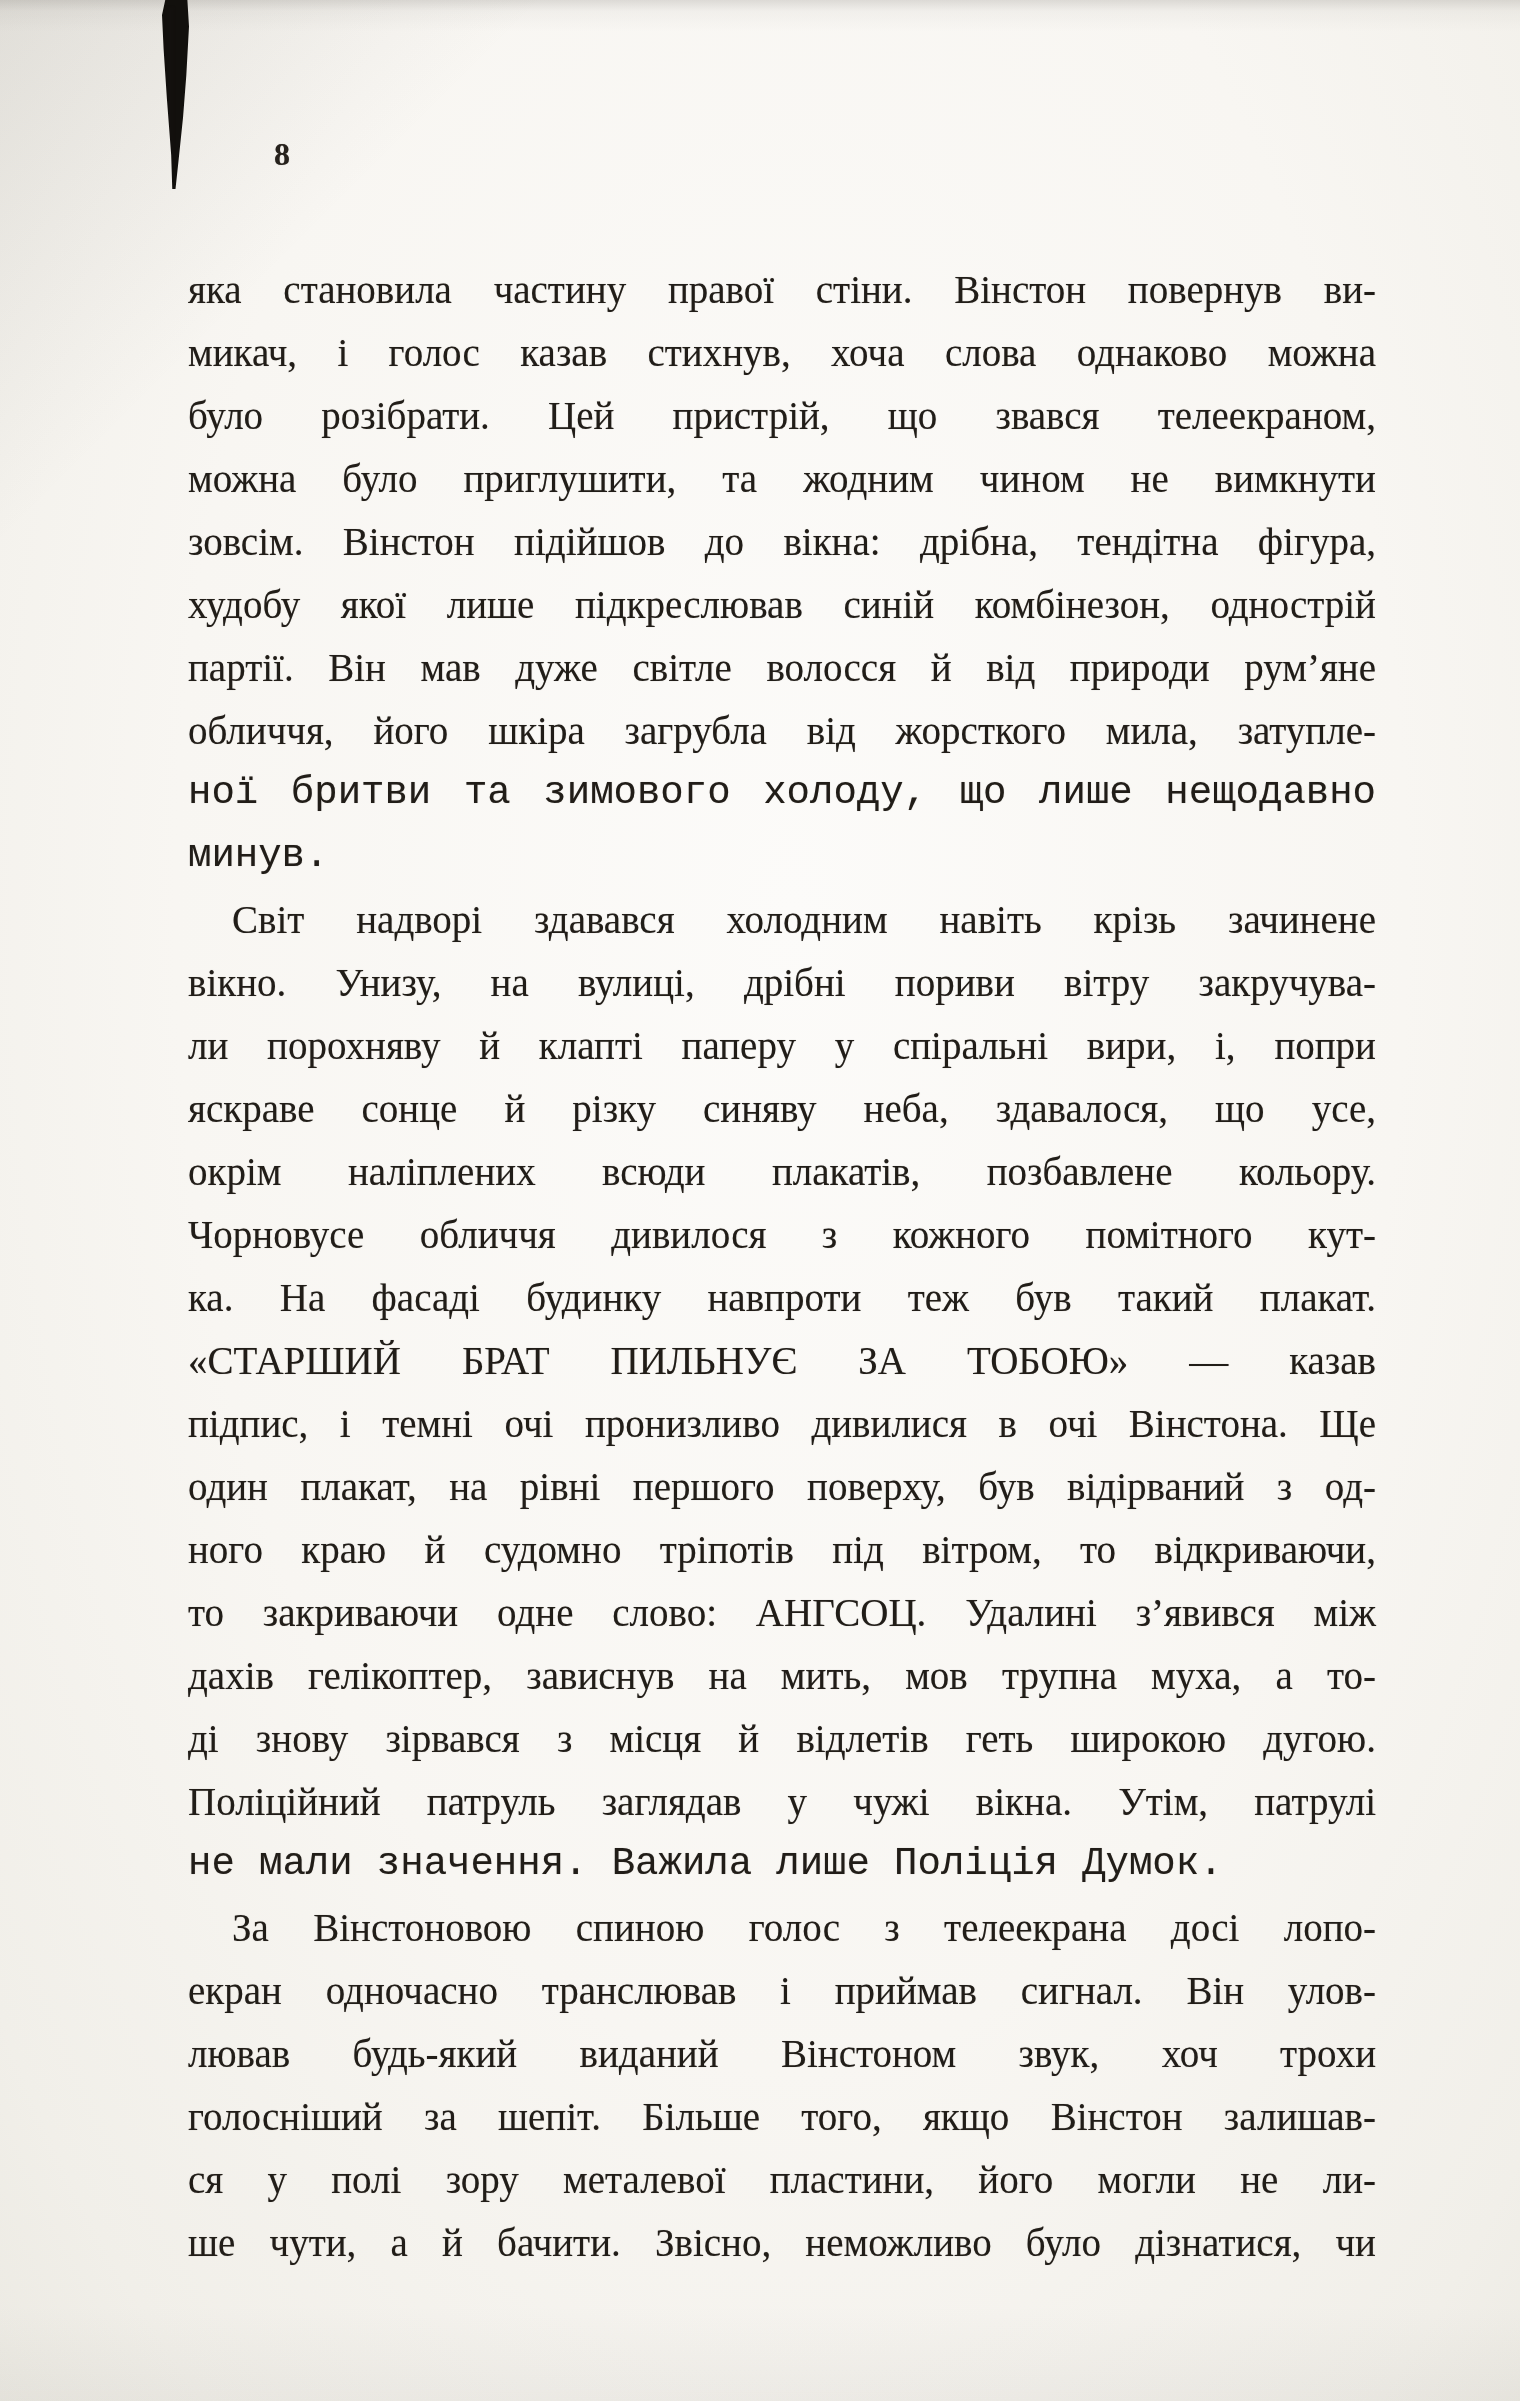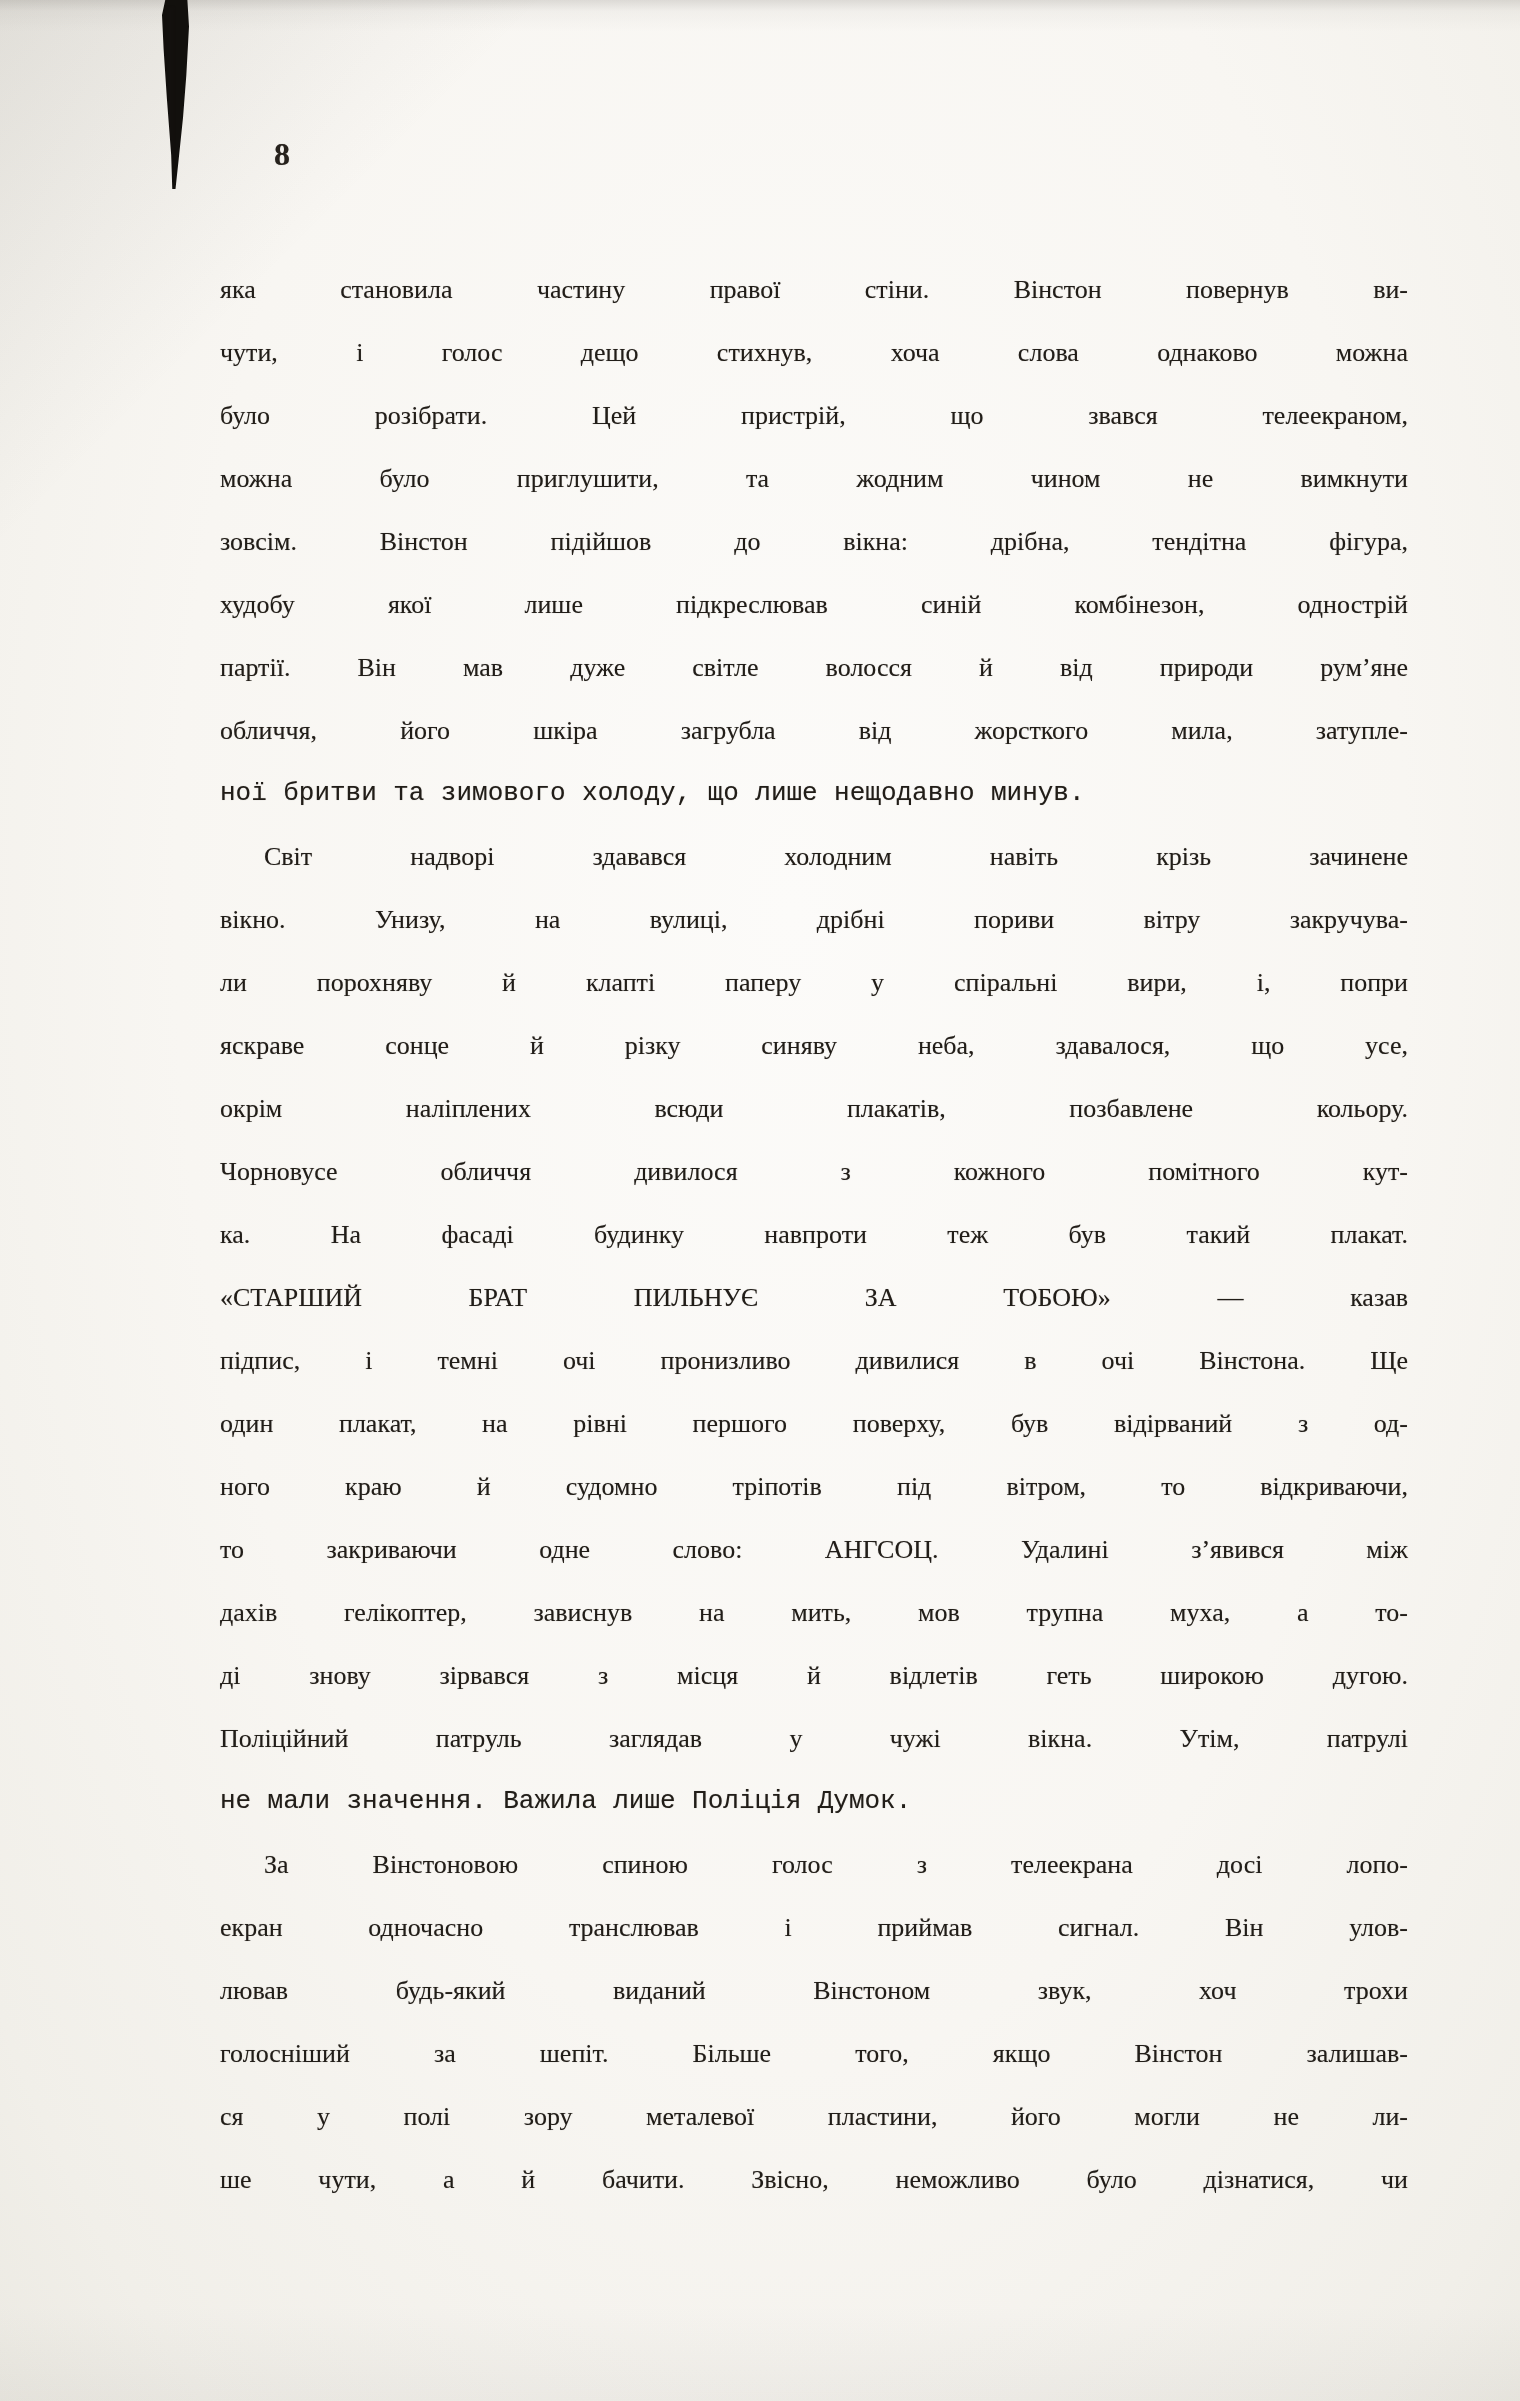--- a/index.html
+++ b/index.html
@@ -59,26 +59,26 @@
     top: 136px;
     font-size: 32px;
     font-weight: 700;
     color: #26211c;
     letter-spacing: 0.8px;
     z-index: 4;
     text-shadow: 0 0 0.8px rgba(35,29,23,0.4);
   }
   .text-block {
     position: absolute;
-    left: 220px;
+    left: 188px;
     top: 258px;
     width: 1188px;
     z-index: 4;
     color: #211d18;
-    font-size: 26px;
+    font-size: 39px;
     line-height: 63px;
     text-shadow: 0 0 0.8px rgba(33,27,21,0.38);
     word-spacing: 0.8px;
   }
   .para { margin: 0; padding: 0; }
   .line {
     text-align: justify;
     white-space: normal;
   }
   .line.j   { text-align-last: justify; }
@@ -91,21 +91,21 @@
 <div class="scan-page">
 
   <div class="binding-mark"></div>
 
   <div class="page-number">8</div>
 
   <div class="text-block">
 
     <div class="para">
       <div class="line j">яка становила частину правої стіни. Вінстон повернув ви-</div>
-      <div class="line j">чути, і голос дещо стихнув, хоча слова однаково можна</div>
+      <div class="line j">микач, і голос казав стихнув, хоча слова однаково можна</div>
       <div class="line j">було розібрати. Цей пристрій, що звався телеекраном,</div>
       <div class="line j">можна було приглушити, та жодним чином не вимкнути</div>
       <div class="line j">зовсім. Вінстон підійшов до вікна: дрібна, тендітна фігура,</div>
       <div class="line j">худобу якої лише підкреслював синій комбінезон, однострій</div>
       <div class="line j">партії. Він мав дуже світле волосся й від природи рум’яне</div>
       <div class="line j">обличчя, його шкіра загрубла від жорсткого мила, затупле-</div>
       <div class="line end">ної бритви та зимового холоду, що лише нещодавно минув.</div>
     </div>
 
     <div class="para">

